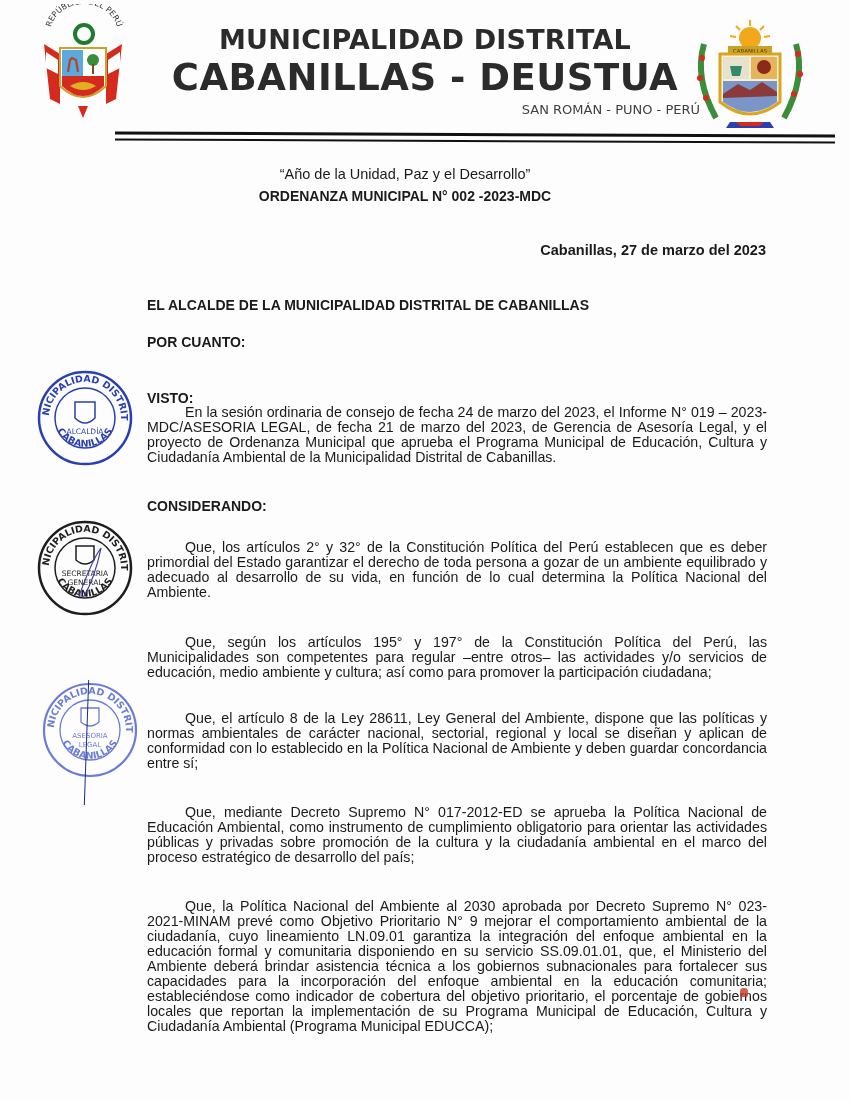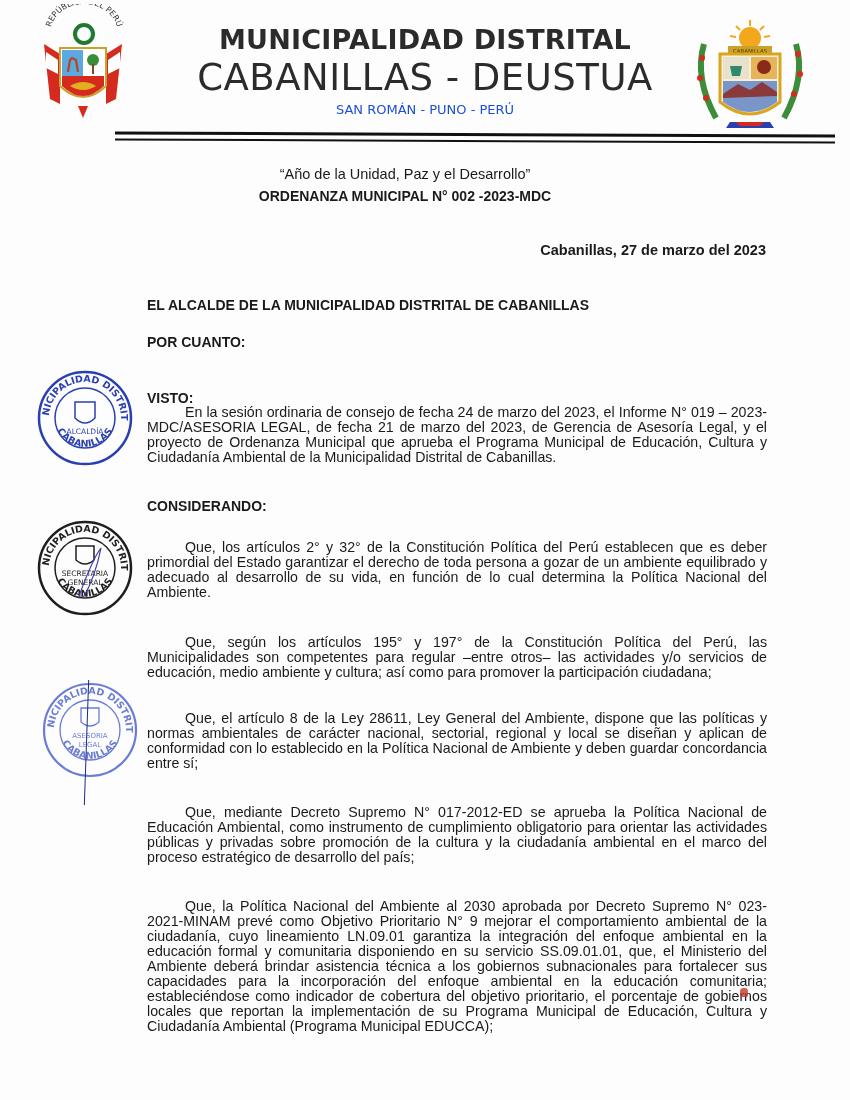--- a/index.html
+++ b/index.html
@@ -8,23 +8,23 @@
 
     .page { position: absolute; left: 0; top: 0; width: 850px; height: 1100px; background: #fdfdfd; }
 
     
     .header { position: absolute; left: 0; top: 0; width: 850px; height: 150px; }
     .crest-left { position: absolute; left: 38px; top: 4px; width: 90px; height: 118px; }
     .crest-right { position: absolute; left: 690px; top: 18px; width: 120px; height: 112px; }
     .title1 { position: absolute; left: 150px; top: 24px; width: 550px; text-align: center;
       font-family: "DejaVu Sans", sans-serif; font-weight: bold; font-size: 27px; color: #2b2b2b; letter-spacing: 0.2px; }
     .title2 { position: absolute; left: 150px; top: 56px; width: 550px; text-align: center;
-      font-family: "DejaVu Sans", sans-serif; font-weight: normal; font-size: 37px; color: #2b2b2b; letter-spacing: 0.5px; }
-    .subtitle { position: absolute; left: 150px; top: 102px; width: 550px; text-align: center;
-      font-family: "DejaVu Sans", sans-serif; font-size: 13px; color: #1d4ed8; }
+      font-family: "DejaVu Sans", sans-serif; font-weight: bold; font-size: 37px; color: #2b2b2b; letter-spacing: 0.5px; }
+    .subtitle { position: absolute; left: 150px; top: 102px; width: 550px; text-align: right;
+      font-family: "DejaVu Sans", sans-serif; font-size: 13px; color: #404040; }
     .rule { position: absolute; left: 115px; width: 720px; background: #111; }
     .rule.r1 { top: 133px; height: 3px; transform: rotate(0.25deg); }
     .rule.r2 { top: 140px; height: 2px; transform: rotate(0.25deg); }
 
     
     .c { position: absolute; left: 0; width: 810px; text-align: center; font-size: 14.5px; }
     .motto { top: 166px; }
     .ord-title { top: 188px; font-weight: bold; font-size: 14px; }
     .date { position: absolute; right: 84px; top: 242px; font-size: 14.5px; font-weight: bold; }
     .h { position: absolute; left: 147px; font-weight: bold; font-size: 14px; }

